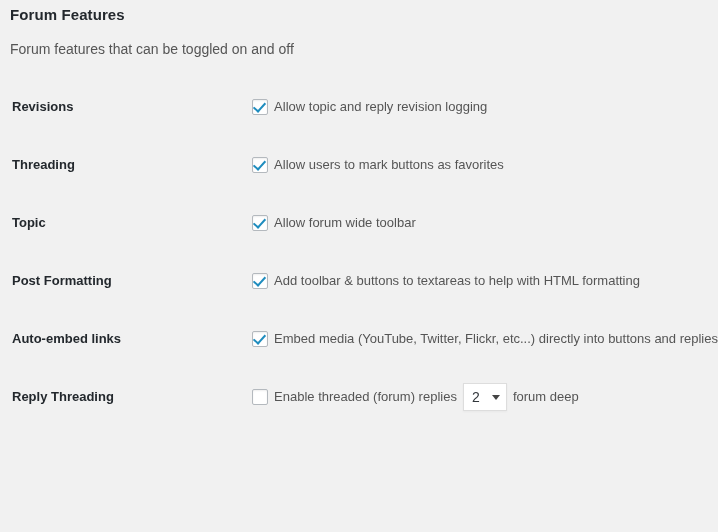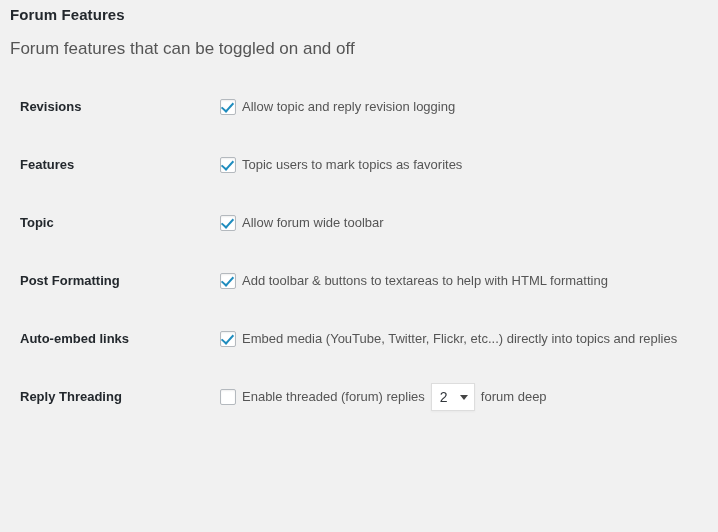--- a/index.html
+++ b/index.html
@@ -29,54 +29,55 @@
     font-size: 15px;
     font-weight: bold;
     color: #23282d;
     letter-spacing: 0.1px;
     line-height: 20px;
   }
   .page-desc {
     position: absolute;
     left: 10px;
     top: 40px;
-    font-size: 17px;
+    font-size: 14px;
     color: #555;
     line-height: 18px;
   }
   .settings-table {
     position: absolute;
     left: 0;
     top: 78px;
     width: 718px;
     border-collapse: collapse;
   }
   .settings-table tr {
     height: 58px;
   }
   .settings-table th {
     width: 220px;
     text-align: left;
     vertical-align: middle;
-    padding: 0 10px 0 20px;
+    padding: 0 10px 0 12px;
     font-size: 13px;
     font-weight: bold;
     color: #23282d;
     line-height: 1.3;
     box-sizing: border-box;
   }
   .settings-table td {
     vertical-align: middle;
     padding: 0;
     text-align: left;
   }
   .field {
     display: flex;
     align-items: center;
     white-space: nowrap;
+    margin-left: 36px;
   }
   .checkbox {
     position: relative;
     display: inline-block;
     width: 16px;
     height: 16px;
     min-width: 16px;
     box-sizing: border-box;
     background: #fff;
     border: 1px solid #b4b9be;
@@ -146,25 +147,25 @@
         <th>Revisions</th>
         <td>
           <div class="field">
             <span class="checkbox checked"></span>
             <span class="field-label">Allow topic and reply revision logging</span>
           </div>
         </td>
       </tr>
 
       <tr>
-        <th>Features</th>
-        <td>
-          <div class="field">
-            <span class="checkbox checked"></span>
-            <span class="field-label">Topic users to mark topics as favorites</span>
+        <th>Threading</th>
+        <td>
+          <div class="field">
+            <span class="checkbox checked"></span>
+            <span class="field-label">Allow users to mark buttons as favorites</span>
           </div>
         </td>
       </tr>
 
 
 
       <tr>
         <th>Topic</th>
         <td>
           <div class="field">
@@ -182,21 +183,21 @@
             <span class="field-label">Add toolbar &amp; buttons to textareas to help with HTML formatting</span>
           </div>
         </td>
       </tr>
 
       <tr>
         <th>Auto-embed links</th>
         <td>
           <div class="field">
             <span class="checkbox checked"></span>
-            <span class="field-label">Embed media (YouTube, Twitter, Flickr, etc...) directly into topics and replies</span>
+            <span class="field-label">Embed media (YouTube, Twitter, Flickr, etc...) directly into buttons and replies</span>
           </div>
         </td>
       </tr>
 
       <tr>
         <th>Reply Threading</th>
         <td>
           <div class="field">
             <span class="checkbox"></span>
             <span class="field-label">Enable threaded (forum) replies</span>

